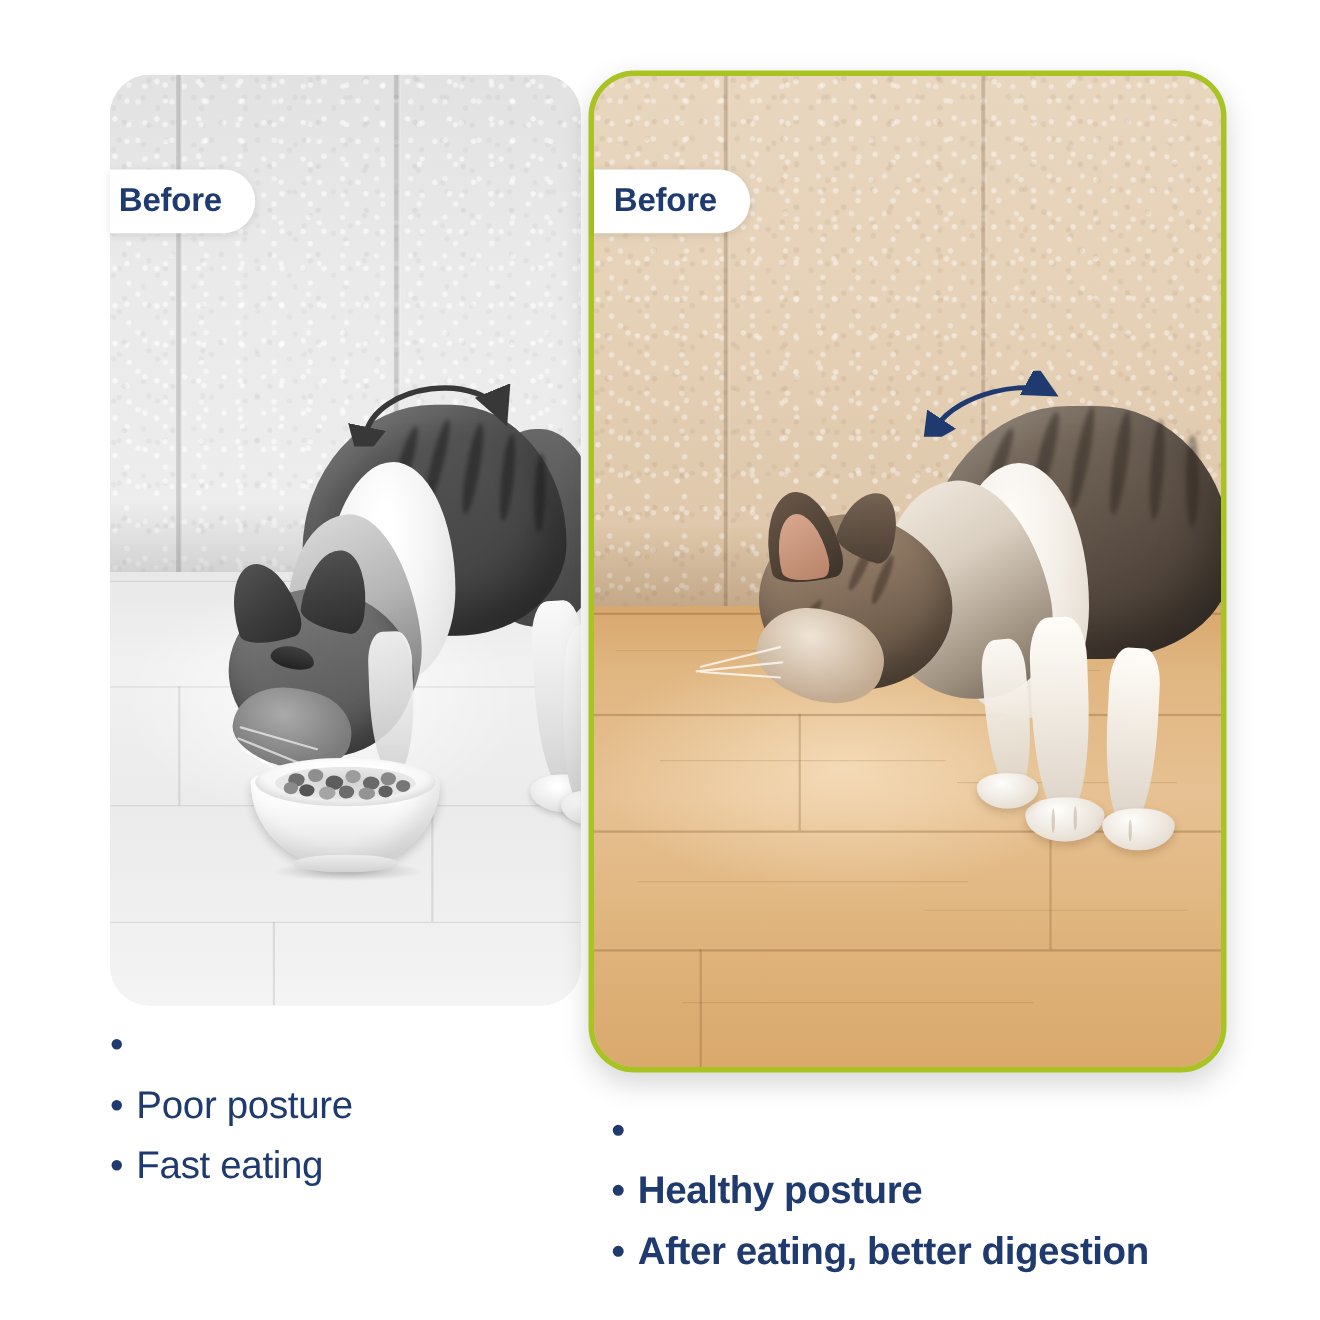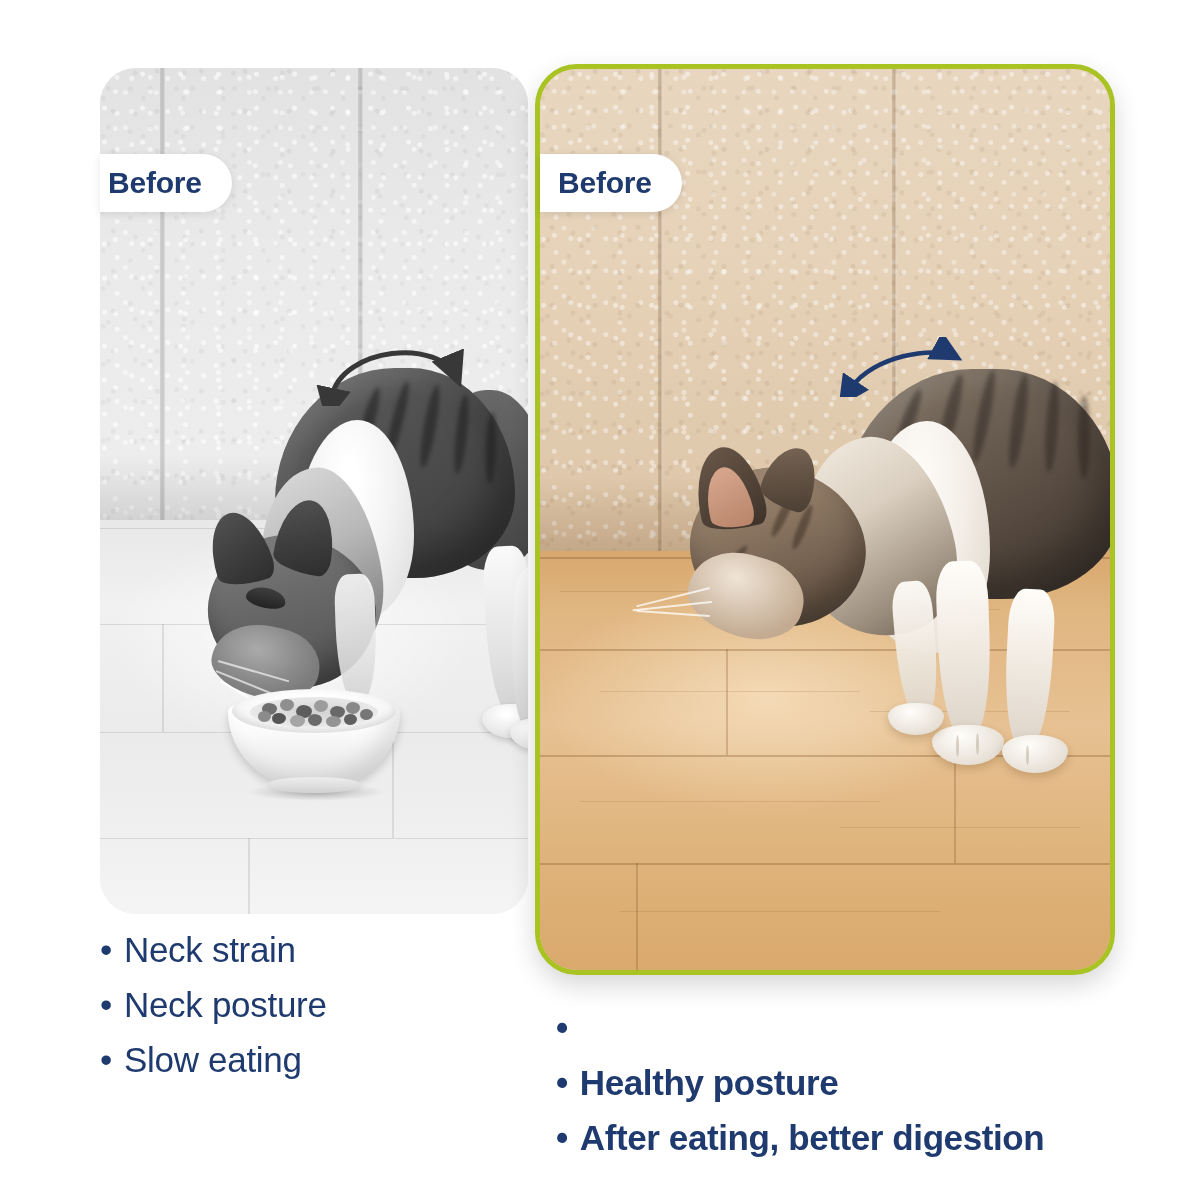--- a/index.html
+++ b/index.html
@@ -449,29 +449,28 @@
   <div class="tag tag-before">
     <span>Before</span>
   </div>
   <div class="tag tag-after">
     <span>Before</span>
   </div>
 
   <div class="bullets left">
     <div class="bullet">
       <span class="dot">•</span>
-      <span>Neck strain</span>
-    </div>
-    <div class="bullet">
-      <span class="dot">•</span>
-      <span>Neck posture</span>
-    </div>
-    <div class="bullet">
-      <span class="dot">•</span>
-      <span>Slow eating</span>
+    </div>
+    <div class="bullet">
+      <span class="dot">•</span>
+      <span>Poor posture</span>
+    </div>
+    <div class="bullet">
+      <span class="dot">•</span>
+      <span>Fast eating</span>
     </div>
   </div>
 
   <div class="bullets right">
     <div class="bullet">
       <span class="dot">•</span>
     </div>
     <div class="bullet">
       <span class="dot">•</span>
       <span>Healthy posture</span>

